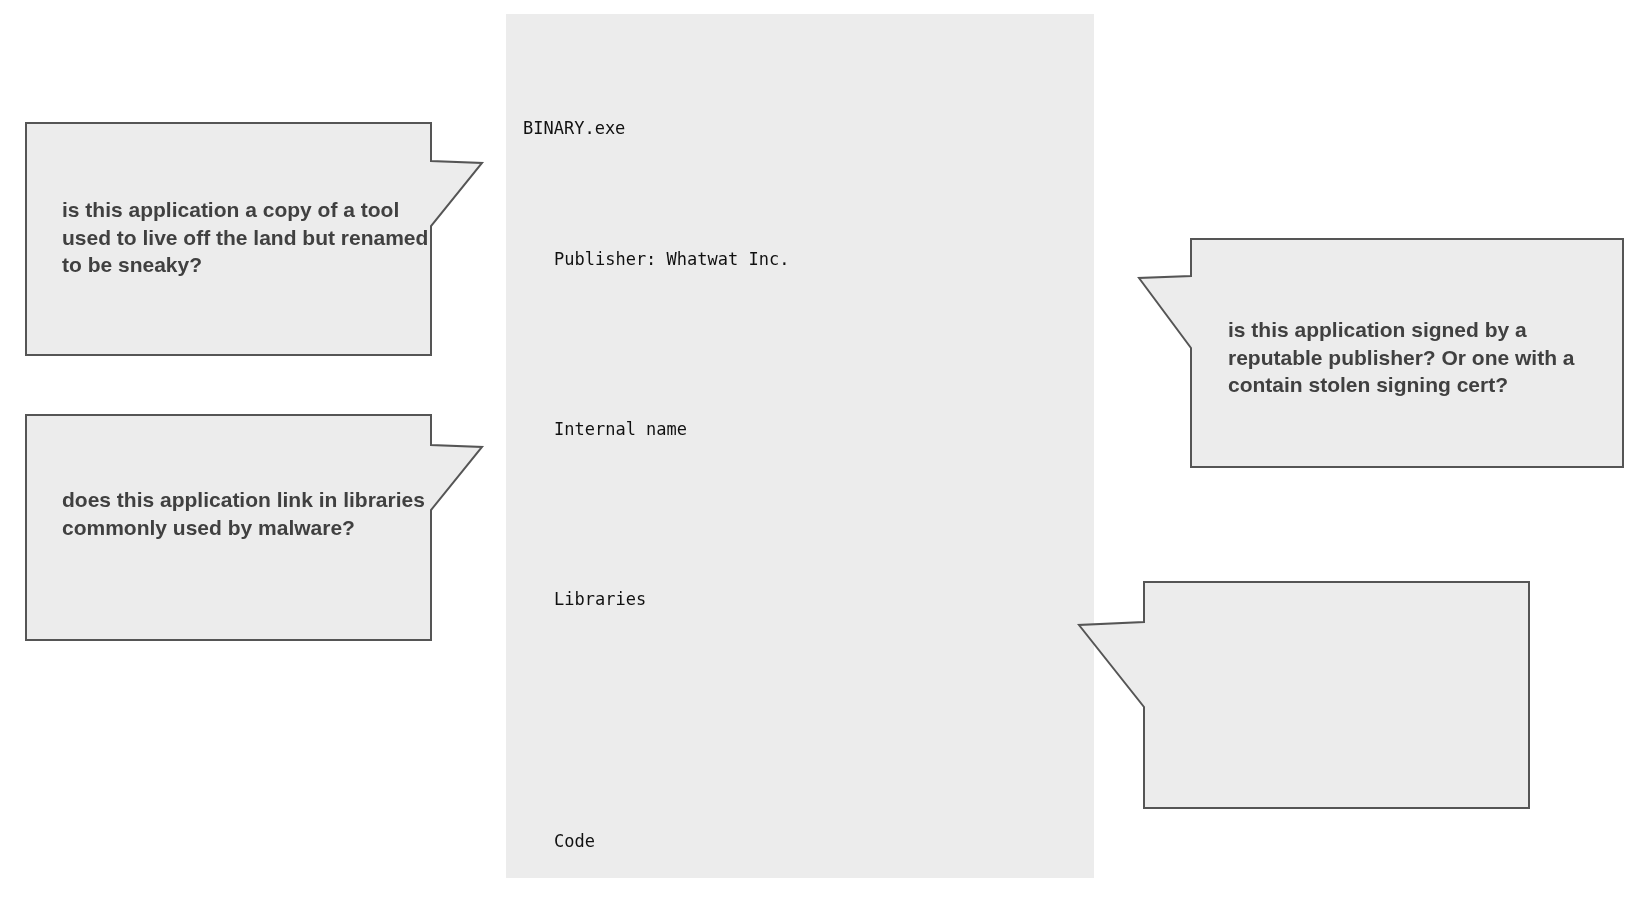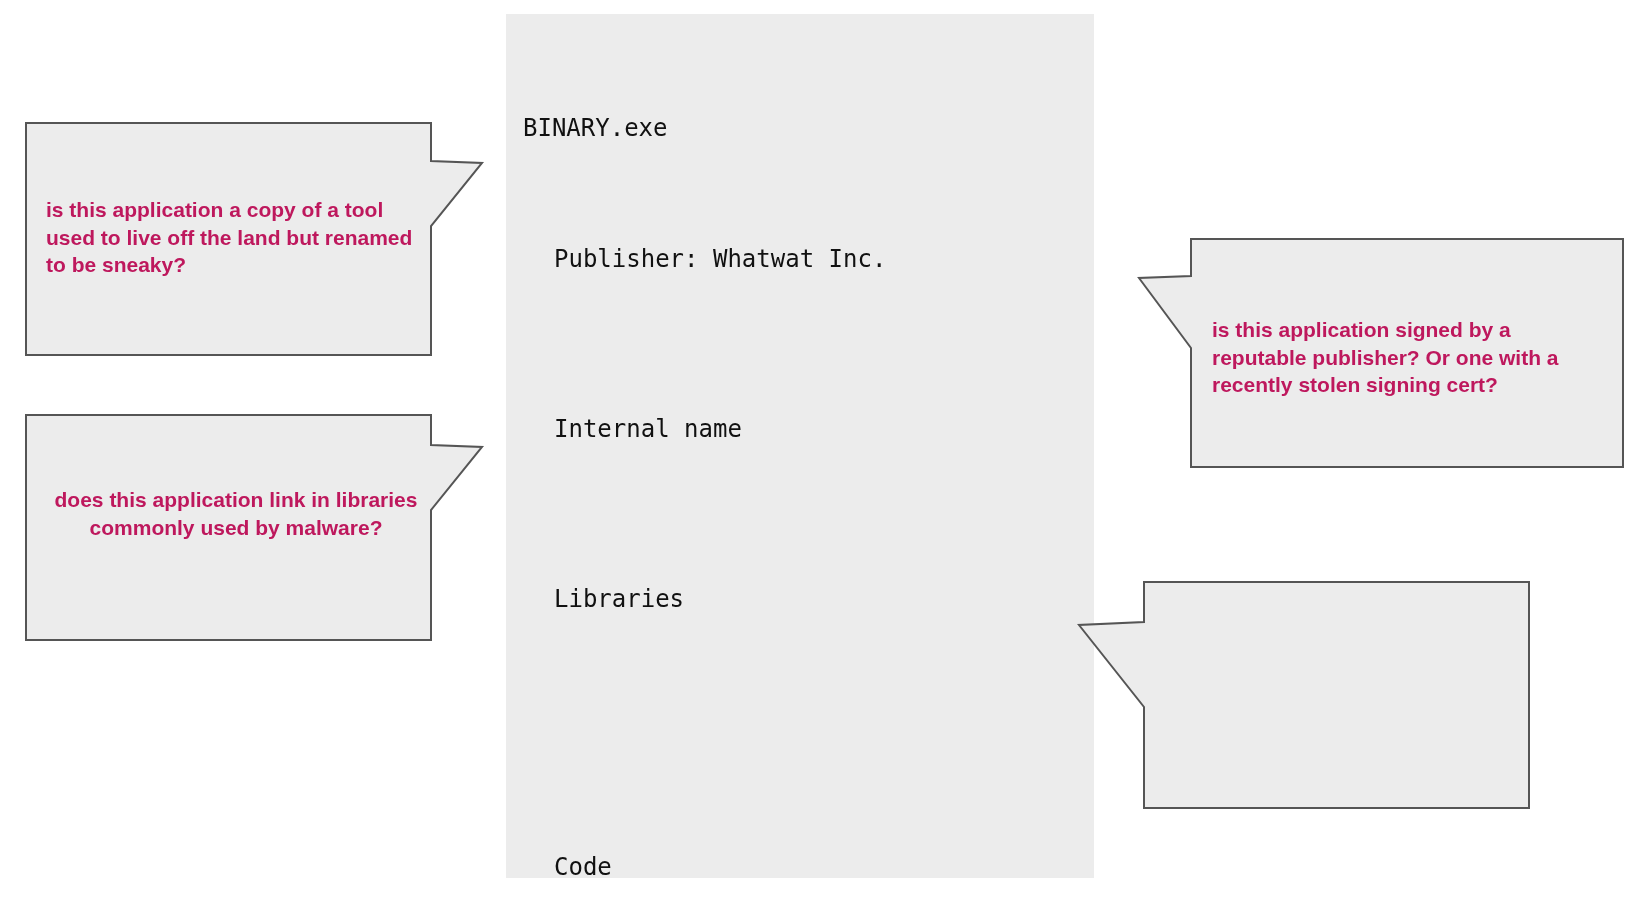--- a/index.html
+++ b/index.html
@@ -23,21 +23,21 @@
     position: absolute;
     left: 506px;
     top: 14px;
     width: 588px;
     height: 864px;
     background: #ececec;
     box-sizing: border-box;
   }
   .mono {
     font-family: "DejaVu Sans Mono", "Liberation Mono", monospace;
-    font-size: 24px;
+    font-size: 17px;
     line-height: 36px;
     color: #111111;
     white-space: pre;
     letter-spacing: 0px;
   }
   #panel-header {
     position: absolute;
     left: 17px;
     top: 24px;
   }
@@ -46,48 +46,49 @@
   #panel-sections {
     position: absolute;
     left: 48px;
     top: 155px;
     width: 520px;
   }
   .section-label {
     display: block;
     margin-bottom: 62px;
   }
-  .section-label.last { margin-bottom: 88px; }
+  .section-label.last { margin-bottom: 62px; }
   #code-block { display: block; }
   #code-block .line { display: block; }
 
   
   .callout {
     position: absolute;
   }
   .callout svg {
     position: absolute;
     left: 0;
     top: 0;
     overflow: visible;
   }
   .callout-text {
     position: absolute;
     font-family: "Liberation Sans", sans-serif;
     font-weight: bold;
     font-size: 21px;
     line-height: 27.5px;
-    color: #be185d;
+    color: #404040;
     white-space: pre-line;
+    margin-left: 16px;
   }
 
   #callout-internal-name { left: 25px;  top: 122px; width: 460px; height: 235px; }
   #callout-internal-name .callout-text { left: 21px; top: 74px; width: 380px; }
 
-  #callout-libraries   { left: 25px;  top: 414px; width: 460px; height: 228px; text-align: center; }
+  #callout-libraries   { left: 25px;  top: 414px; width: 460px; height: 228px; }
   #callout-libraries .callout-text { left: 21px; top: 72px; width: 380px; }
 
   #callout-publisher   { left: 1138px; top: 238px; width: 486px; height: 231px; }
   #callout-publisher .callout-text { left: 74px; top: 78px; width: 390px; }
 
   #callout-code        { left: 1078px; top: 581px; width: 452px; height: 229px; }
   #callout-code .callout-text { left: 85px; top: 97px; width: 360px; }
 </style>
 </head>
 <body>
@@ -126,21 +127,21 @@
     <svg width="460" height="228" viewBox="0 0 460 228">
       <path d="M1,1 L406,1 L406,31 L457,33 L406,96 L406,226 L1,226 Z" fill="#ececec" stroke="#555555" stroke-width="2" stroke-linejoin="miter"></path>
     </svg>
     <div class="callout-text">does this application link in libraries commonly used by malware?</div>
   </div>
 
   <div class="callout" id="callout-publisher">
     <svg width="486" height="231" viewBox="0 0 486 231">
       <path d="M53,1 L485,1 L485,229 L53,229 L53,110 L1,40 L53,38 Z" fill="#ececec" stroke="#555555" stroke-width="2" stroke-linejoin="miter"></path>
     </svg>
-    <div class="callout-text">is this application signed by a reputable publisher? Or one with a recently stolen signing cert?</div>
+    <div class="callout-text">is this application signed by a reputable publisher? Or one with a contain stolen signing cert?</div>
   </div>
 
   <div class="callout" id="callout-code">
     <svg width="452" height="229" viewBox="0 0 452 229">
       <path d="M66,1 L451,1 L451,227 L66,227 L66,126 L1,44 L66,41 Z" fill="#ececec" stroke="#555555" stroke-width="2" stroke-linejoin="miter"></path>
     </svg>
   </div>
 
 </div>
 

